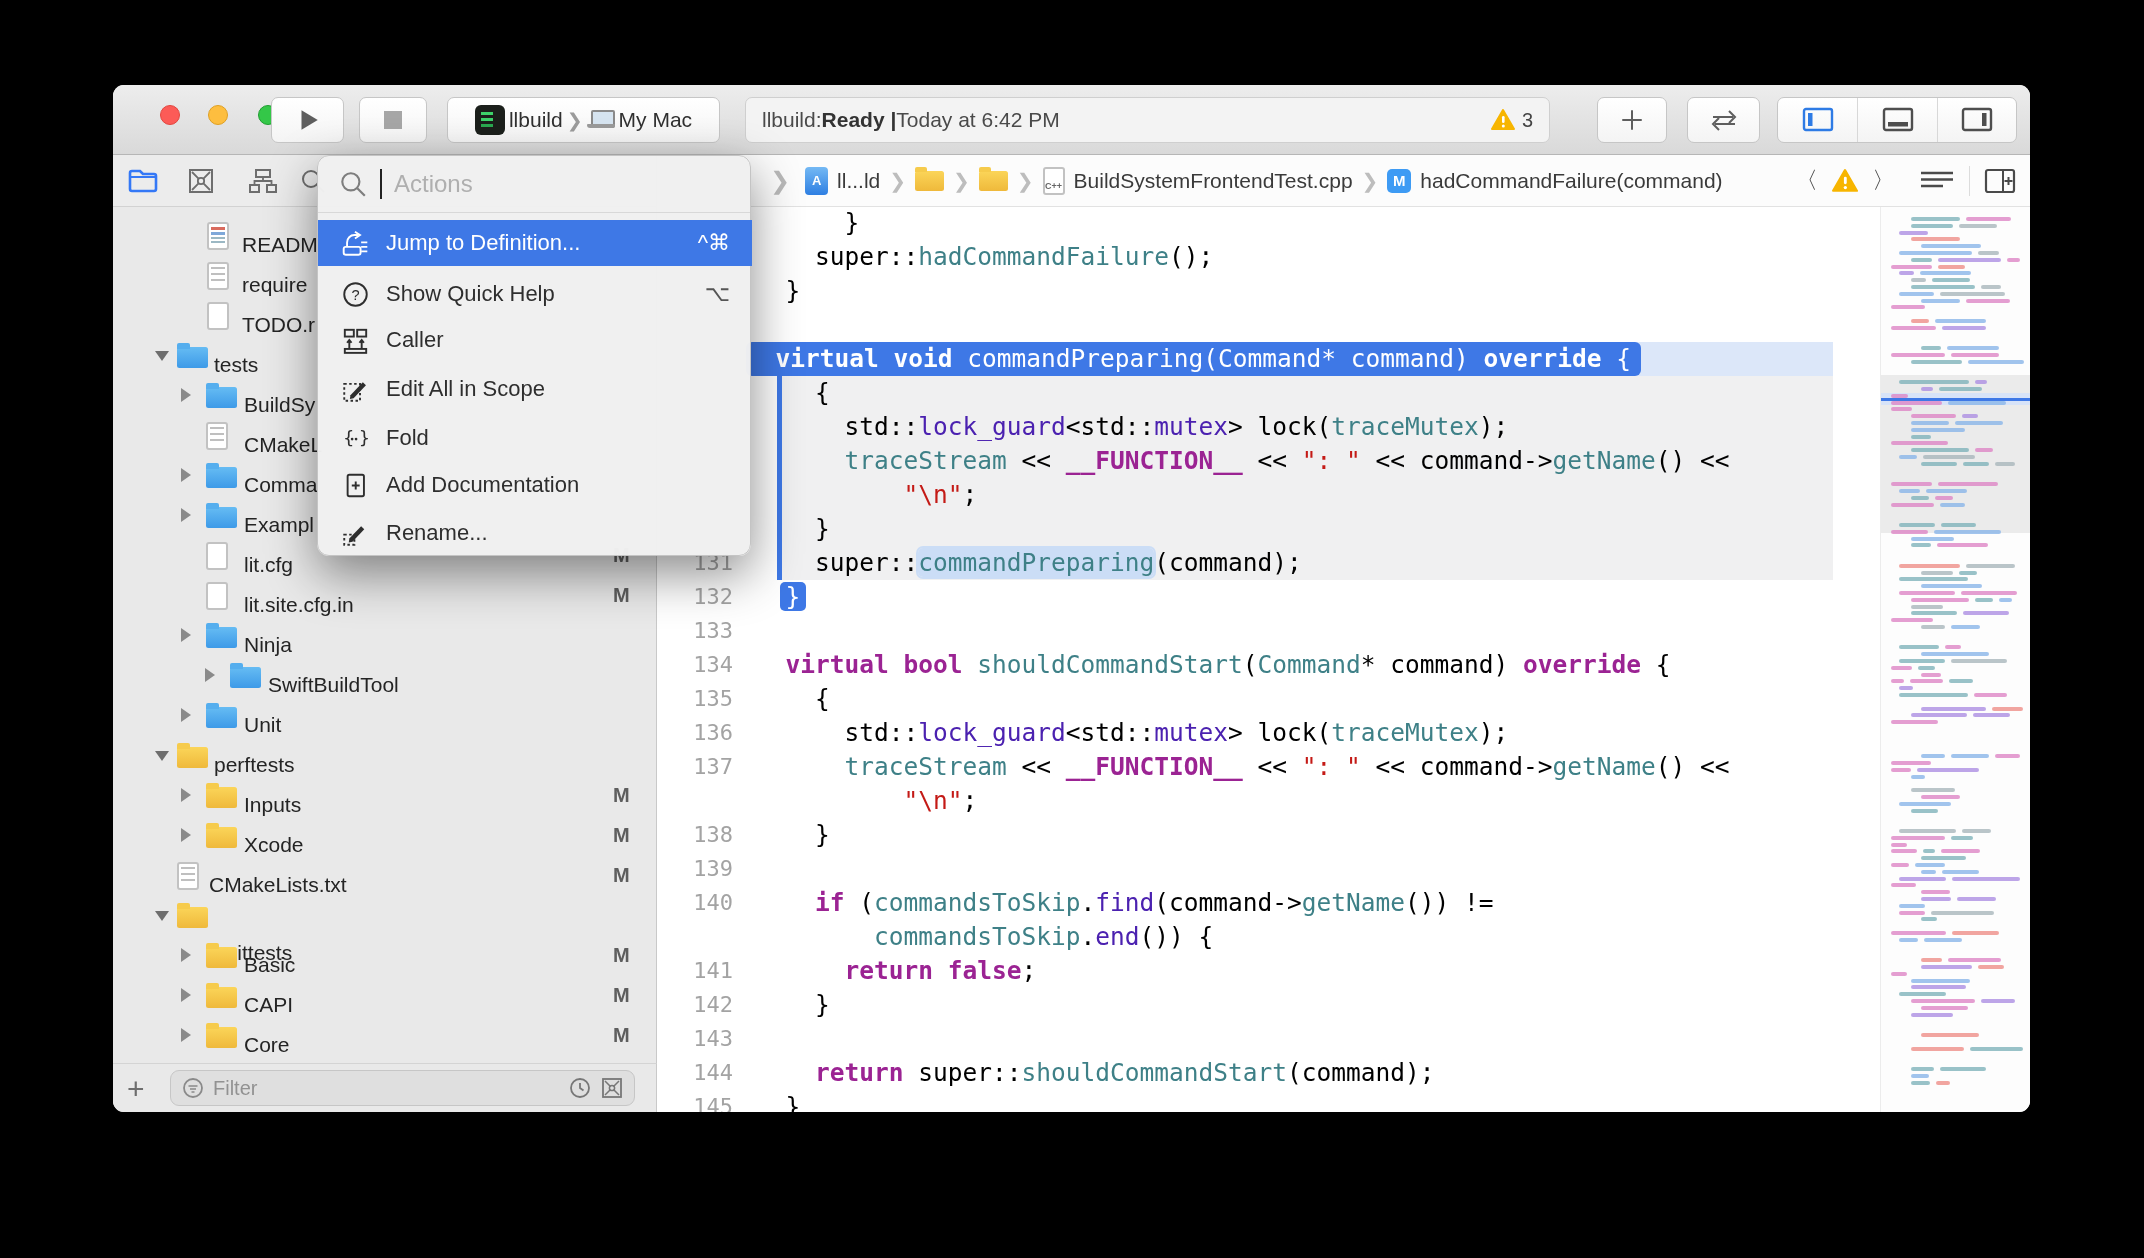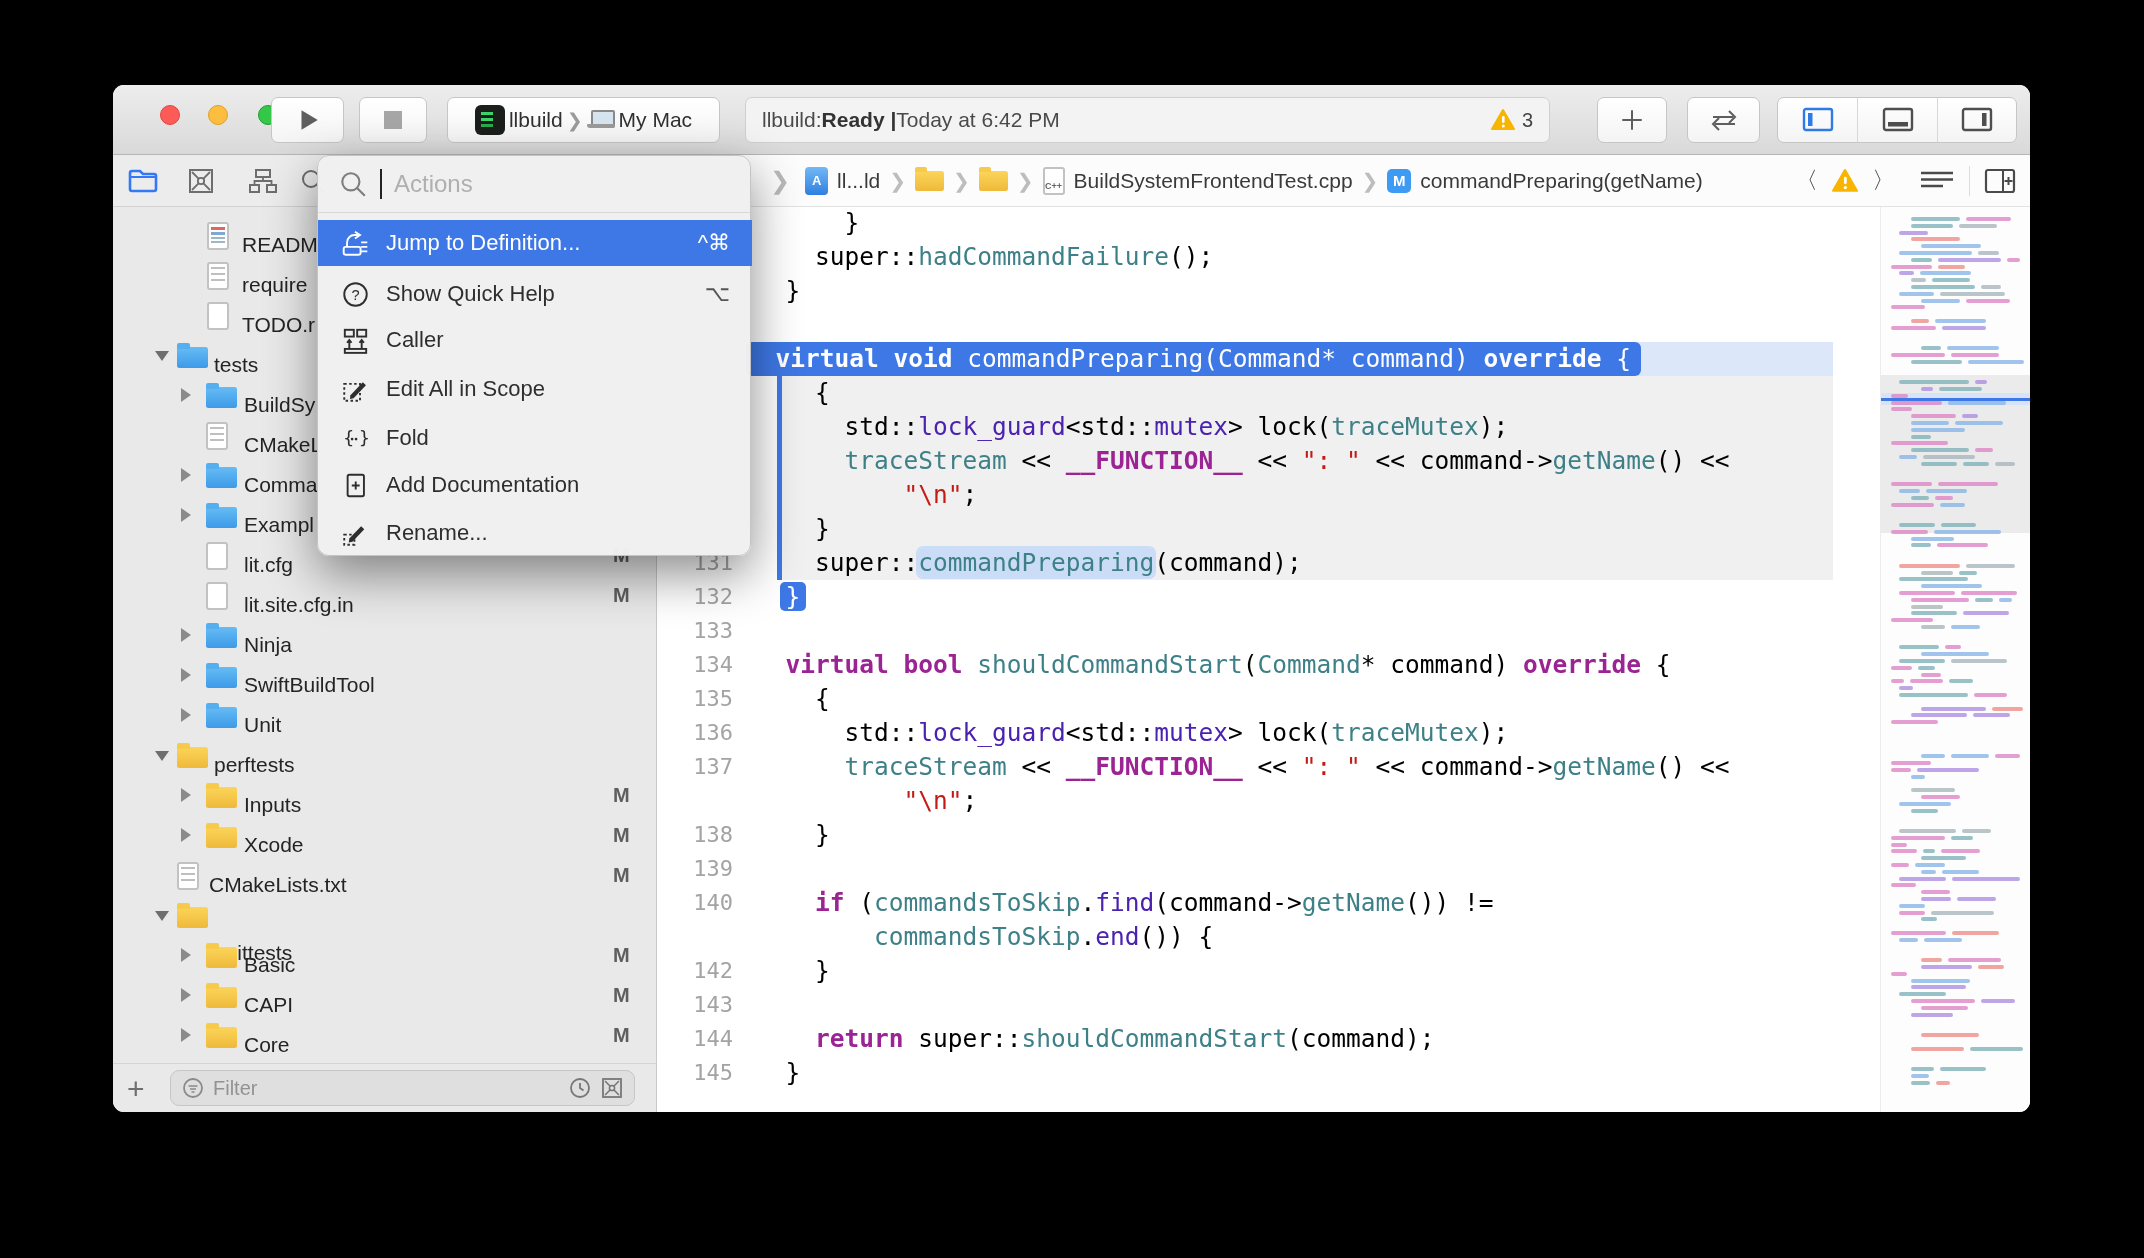--- a/index.html
+++ b/index.html
@@ -280,21 +280,21 @@
       <div class="srow" style="top: 369px;">
         <span class="doc" style="left: 93px;"></span>
         <span class="lbl" style="left: 131px;">lit.site.cfg.in</span>
         <span class="mbadge">M</span>
       </div>
       <div class="srow" style="top: 409px;">
         <span class="tri closed" style="left: 68px;"></span>
         <span class="folder blue" style="left: 93px;"></span>
         <span class="lbl" style="left: 131px;">Ninja</span>
       </div>
-      <div class="srow" style="top: 449px;">
+      <div class="srow" style="top: 449px; margin-left: 24px;">
         <span class="tri closed" style="left: 68px;"></span>
         <span class="folder blue" style="left: 93px;"></span>
         <span class="lbl" style="left: 131px;">SwiftBuildTool</span>
       </div>
       <div class="srow" style="top: 489px;">
         <span class="tri closed" style="left: 68px;"></span>
         <span class="folder blue" style="left: 93px;"></span>
         <span class="lbl" style="left: 131px;">Unit</span>
       </div>
       <div class="srow" style="top: 529px;">
@@ -376,21 +376,21 @@
     <span>ll...ld</span>
     <span class="chev">❯</span>
     <span class="bfolder"></span>
     <span class="chev">❯</span>
     <span class="bfolder"></span>
     <span class="chev">❯</span>
     <span class="cppdoc">C++</span>
     <span>BuildSystemFrontendTest.cpp</span>
     <span class="chev">❯</span>
     <span class="mbadge-b">M</span>
-    <span>commandPreparing(getName)</span>
+    <span>hadCommandFailure(command)</span>
     <span class="jb-right">
       <span class="nav">〈</span>
       <span>
           <svg width="26" height="24" viewBox="0 0 24 22">
             <path d="M12 1 L23 20 H1 Z" fill="#F7B500" stroke="#F7B500" stroke-width="2" stroke-linejoin="round"></path>
             <rect x="11" y="7" width="2.6" height="7" rx="1.3" fill="#fff"></rect>
             <circle cx="12.3" cy="17" r="1.5" fill="#fff"></circle>
           </svg>
         </span>
       <span class="nav">〉</span>
@@ -429,20 +429,21 @@
         <div class="cline"><span class="gut">133</span><span class="ctext" style="padding-left: 0px;"></span></div>
         <div class="cline"><span class="gut">134</span><span class="ctext" style="padding-left: 29.5px;"><span class="c-k">virtual bool </span><span class="c-fn">shouldCommandStart</span><span class="c-p">(</span><span class="c-fn">Command</span><span class="c-p">* command) </span><span class="c-k">override</span><span class="c-p"> {</span></span></div>
         <div class="cline"><span class="gut">135</span><span class="ctext" style="padding-left: 59px;"><span class="c-p">{</span></span></div>
         <div class="cline"><span class="gut">136</span><span class="ctext" style="padding-left: 88.5px;"><span class="c-p">std::</span><span class="c-std">lock_guard</span><span class="c-p">&lt;</span><span class="c-p">std::</span><span class="c-std">mutex</span><span class="c-p">&gt; lock(</span><span class="c-fn">traceMutex</span><span class="c-p">);</span></span></div>
         <div class="cline"><span class="gut">137</span><span class="ctext" style="padding-left: 88.5px;"><span class="c-fn">traceStream</span><span class="c-p"> &lt;&lt; </span><span class="c-mac">__FUNCTION__</span><span class="c-p"> &lt;&lt; </span><span class="c-str">": "</span><span class="c-p"> &lt;&lt; command-&gt;</span><span class="c-fn">getName</span><span class="c-p">() &lt;&lt;</span></span></div>
         <div class="cline"><span class="ctext" style="padding-left: 147.5px;"><span class="c-str">"\n"</span><span class="c-p">;</span></span></div>
         <div class="cline"><span class="gut">138</span><span class="ctext" style="padding-left: 59px;"><span class="c-p">}</span></span></div>
         <div class="cline"><span class="gut">139</span><span class="ctext" style="padding-left: 0px;"></span></div>
         <div class="cline"><span class="gut">140</span><span class="ctext" style="padding-left: 59px;"><span class="c-k">if</span><span class="c-p"> (</span><span class="c-fn">commandsToSkip</span><span class="c-p">.</span><span class="c-std">find</span><span class="c-p">(command-&gt;</span><span class="c-fn">getName</span><span class="c-p">()) !=</span></span></div>
         <div class="cline"><span class="ctext" style="padding-left: 118px;"><span class="c-fn">commandsToSkip</span><span class="c-p">.</span><span class="c-std">end</span><span class="c-p">()) {</span></span></div>
+        <div class="cline"><span class="gut">141</span><span class="ctext" style="padding-left: 88.5px;"><span class="c-k">return</span><span class="c-p"> </span><span class="c-k">false</span><span class="c-p">;</span></span></div>
         <div class="cline"><span class="gut">142</span><span class="ctext" style="padding-left: 59px;"><span class="c-p">}</span></span></div>
         <div class="cline"><span class="gut">143</span><span class="ctext" style="padding-left: 0px;"></span></div>
         <div class="cline"><span class="gut">144</span><span class="ctext" style="padding-left: 59px;"><span class="c-k">return</span><span class="c-p"> super::</span><span class="c-fn">shouldCommandStart</span><span class="c-p">(command);</span></span></div>
         <div class="cline"><span class="gut">145</span><span class="ctext" style="padding-left: 29.5px;"><span class="c-p">}</span></span></div>
       </div>
     </div>
 
   <div class="minimap" id="minimap">
       <div class="mmband" style="top: 168px; height: 158px;"></div>
       <div class="mmseltint" style="top: 186px;"></div>

